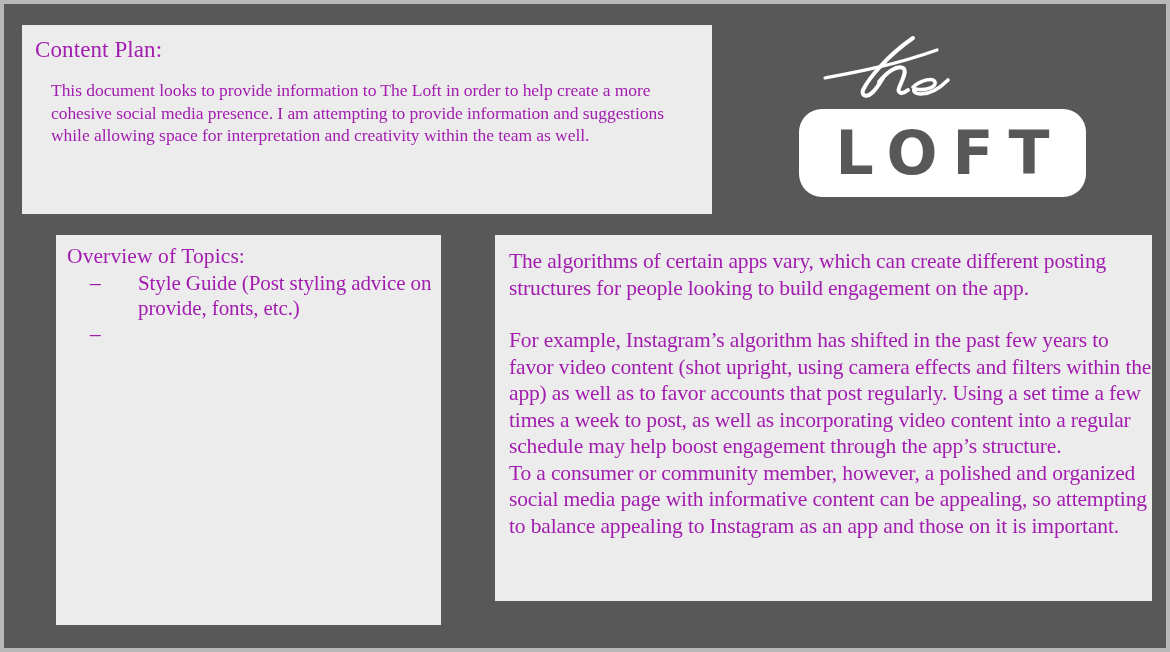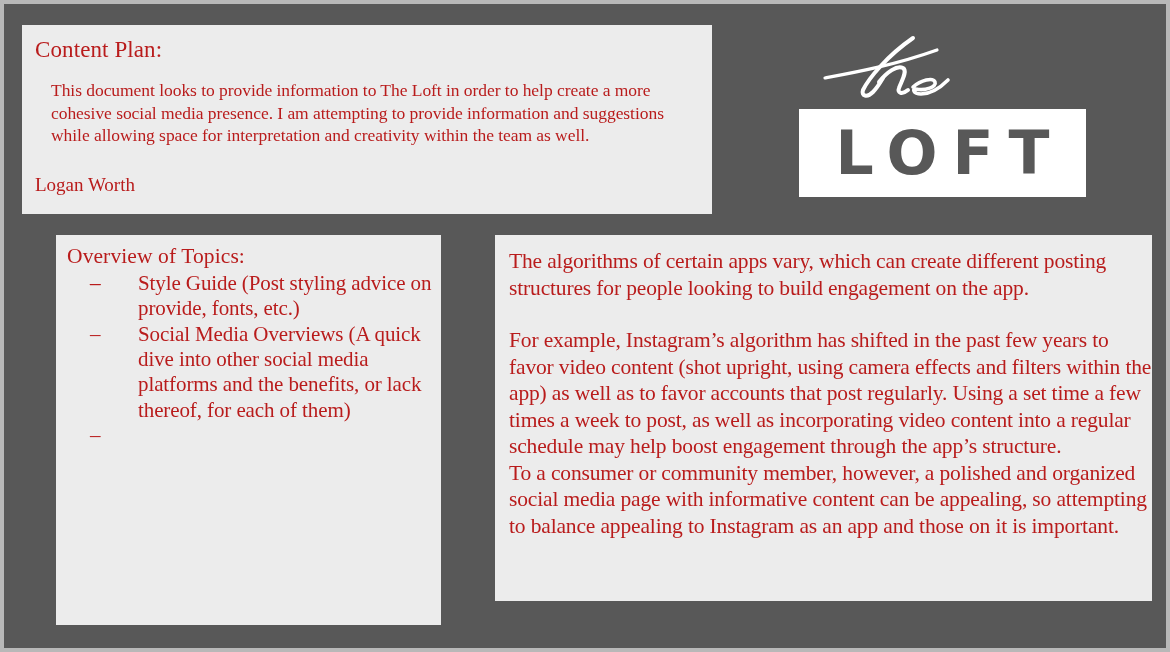--- a/index.html
+++ b/index.html
@@ -20,21 +20,21 @@
     background: #585858;
     border: 4px solid #b8b8b8;
     overflow: hidden;
   }
 
   
   .panel {
     position: absolute;
     background: #ececec;
     box-sizing: border-box;
-    color: #b91c1c;
+    color: #a21caf;
   }
 
   
   #content-plan-panel {
     left: 18px;
     top: 21px;
     width: 690px;
     height: 189px;
     padding: 11px 16px 0 13px;
   }
@@ -76,20 +76,21 @@
   #logo-loft-plate {
     position: absolute;
     left: 0px;
     top: 77px;
     width: 287px;
     height: 88px;
     background: #ffffff;
     display: flex;
     align-items: center;
     justify-content: center;
+    border-radius: 23px;
   }
   #logo-loft-text {
     font-family: "DejaVu Sans", sans-serif;
     font-weight: bold;
     font-size: 60px;
     letter-spacing: 15px;
     text-indent: 15px;
     color: #585858;
     line-height: 1;
   }
@@ -148,21 +149,20 @@
   .body-spacer { height: 26px; }
 </style>
 </head>
 <body>
 
 <div id="slide">
 
   <section class="panel" id="content-plan-panel">
     <h1 id="content-plan-title">Content Plan:</h1>
     <p id="content-plan-body">This document looks to provide information to The Loft in order to help create a more cohesive social media presence. I am attempting to provide information and suggestions while allowing space for interpretation and creativity within the team as well.</p>
-    <p id="content-plan-author">Logan Worth</p>
   </section>
 
   <div id="logo-block">
     <div id="logo-the">
       <svg viewBox="0 0 150 74" width="150" height="74" aria-hidden="true">
 
         <path d="M8 46 C 40 40, 78 33, 120 18" stroke="#ffffff" stroke-width="3.2" fill="none" stroke-linecap="round"></path>
 
         <path d="M96 6 C 70 24, 52 46, 46 58 C 44 64, 50 66, 56 60 C 60 56, 63 51, 66 46" stroke="#ffffff" stroke-width="4" fill="none" stroke-linecap="round"></path>
 
@@ -181,21 +181,20 @@
     <ul class="topic-list">
       <li class="topic-item">
         <span class="topic-dash">–</span>
       </li>
       <li class="topic-item">
         <span class="topic-dash">–</span>
         <span>Style Guide (Post styling advice on provide, fonts, etc.)</span>
       </li>
       <li class="topic-item">
         <span class="topic-dash">–</span>
-        <span>Social Media Overviews (A quick dive into other social media platforms and the benefits, or lack thereof, for each of them)</span>
       </li>
       <li class="topic-item">
         <span class="topic-dash">–</span>
       </li>
     </ul>
   </section>
 
   <section class="panel" id="body-panel">
     <p class="body-para">The algorithms of certain apps vary, which can create different posting structures for people looking to build engagement on the app.</p>
     <div class="body-spacer"></div>

